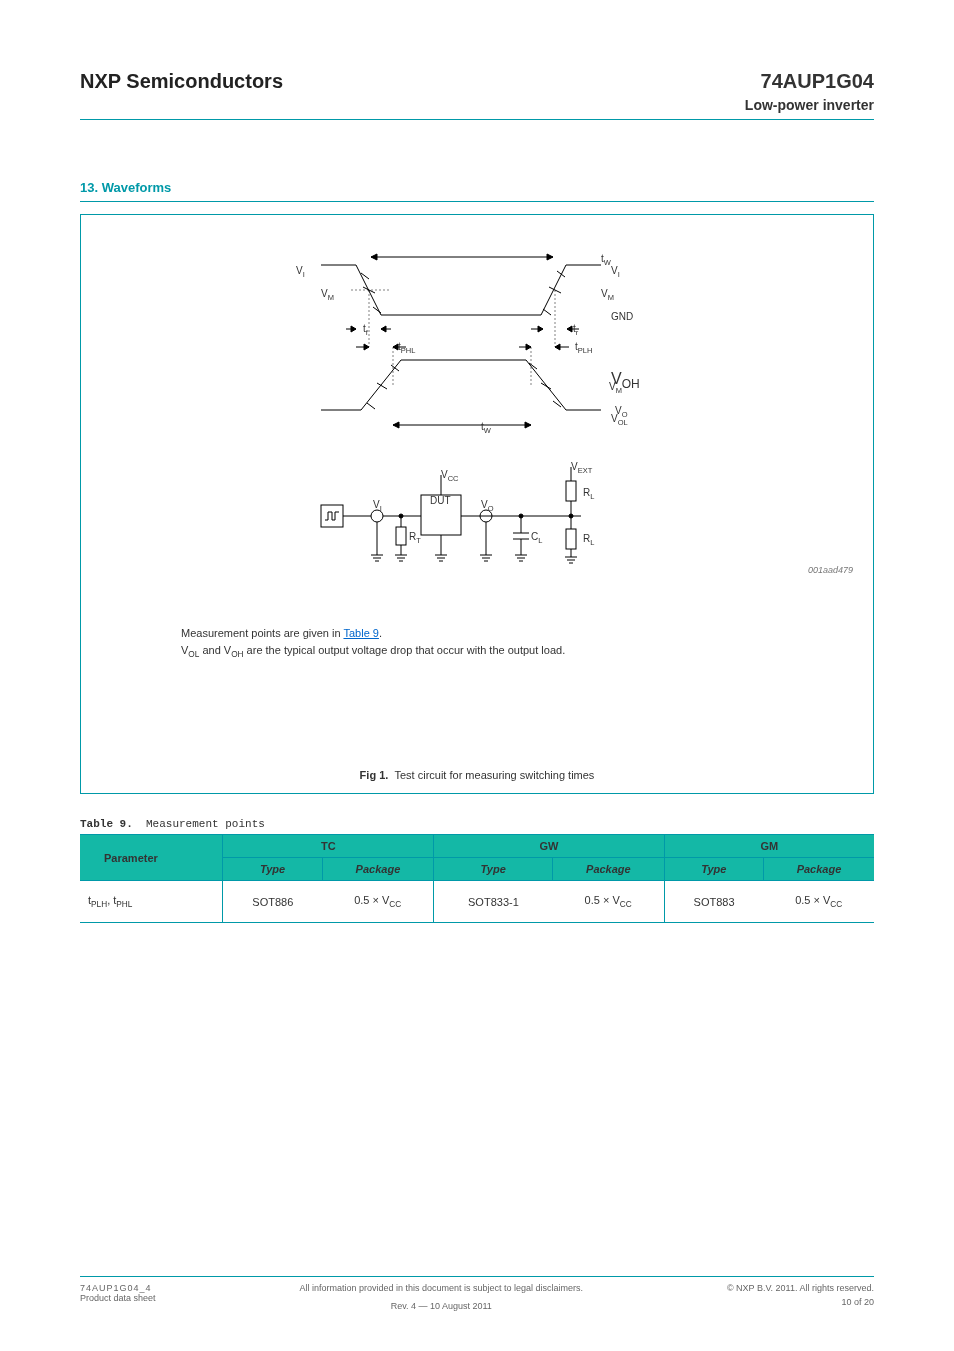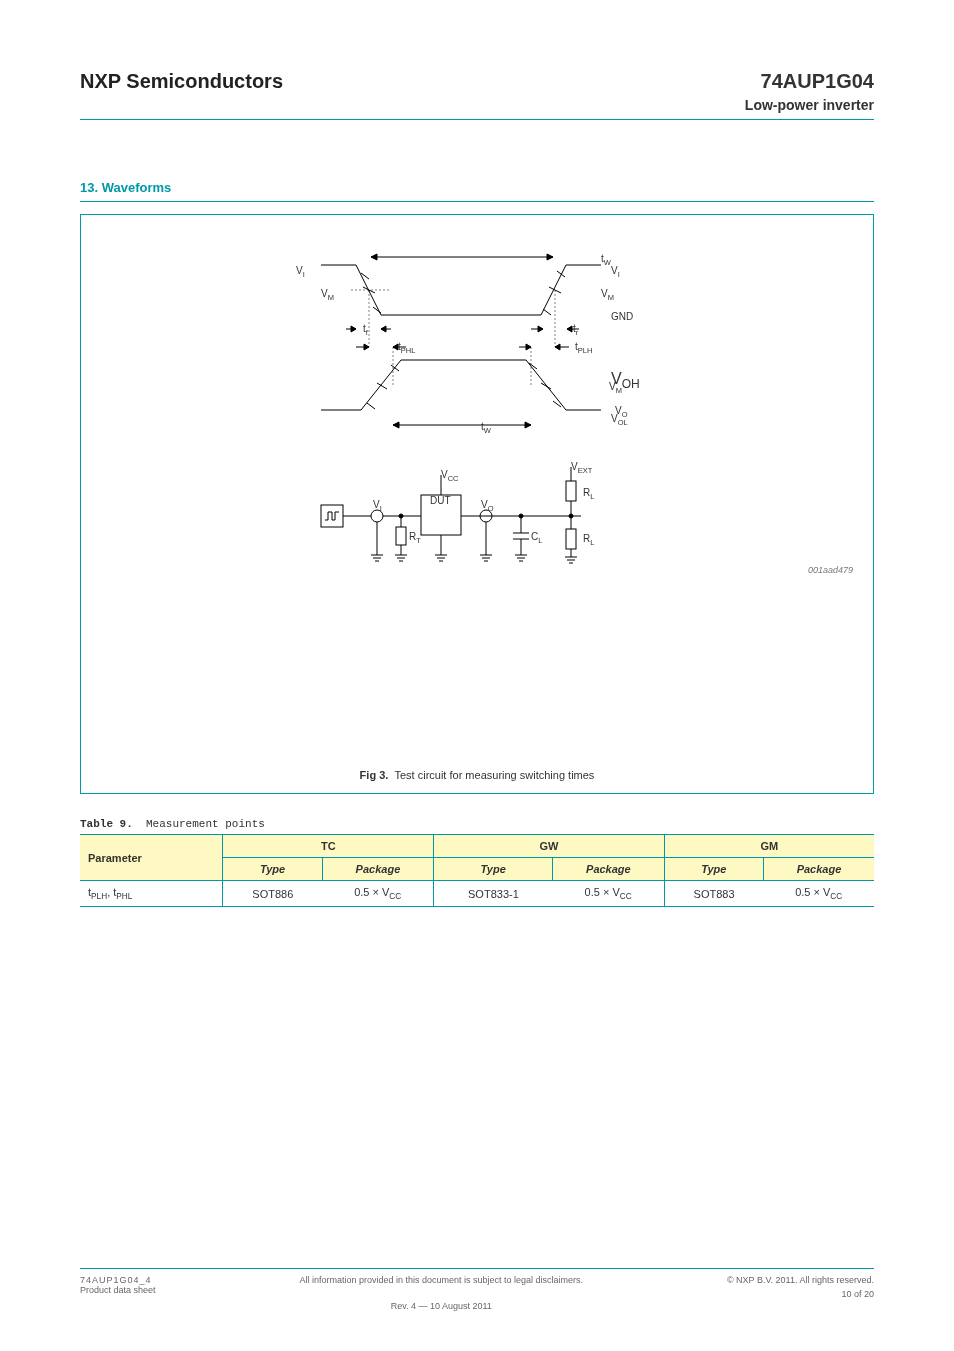--- a/index.html
+++ b/index.html
@@ -88,36 +88,36 @@
     font-weight: bold;
     margin-bottom: 4px;
     font-family: Liberation Mono, monospace;
   }
   table.data {
     width: 100%;
     border-collapse: collapse;
     font-size: 11px;
   }
   table.data th {
-    background: #fef9c3;
+    background: #14b8a6;
     font-weight: bold;
     text-align: center;
     padding: 5px 4px;
     border-bottom: 1px solid #0099a8;
     border-top: 1px solid #0099a8;
   }
   table.data th:first-child { border-left: none; }
-  table.data th.left { text-align: left; padding-left: 8px; }
+  table.data th.left { text-align: left; padding-left: 24px; }
   table.data .sub th {
     border-top: 1px solid #0099a8;
     border-left: 1px solid #0099a8;
     font-style: italic;
   }
   table.data td {
-    padding: 5px 4px;
+    padding: 13px 4px;
     text-align: center;
     border-bottom: 1px solid #0099a8;
   }
   table.data td.left { text-align: left; padding-left: 8px; }
   .vsep { border-left: 1px solid #0099a8; }
   .footer {
     position: absolute;
     bottom: 40px;
     left: 80px;
     right: 80px;
@@ -278,22 +278,26 @@
   <div class="fig-def" style="left:490px; top:246px; font-size:10px"><span>V</span><sub>EXT</sub></div>
   <div class="fig-def" style="left:502px; top:272px; font-size:10px"><span>R</span><sub>L</sub></div>
   <div class="fig-def" style="left:502px; top:318px; font-size:10px"><span>R</span><sub>L</sub></div>
   <div class="fig-def" style="left:292px; top:284px; font-size:10px"><span>V</span><sub>I</sub></div>
   <div class="fig-def" style="left:400px; top:284px; font-size:10px"><span>V</span><sub>O</sub></div>
   <div class="fig-def" style="left:349px; top:280px; font-size:10px">DUT</div>
   <div class="fig-def" style="left:328px; top:316px; font-size:10px"><span>R</span><sub>T</sub></div>
   <div class="fig-def" style="left:450px; top:316px; font-size:10px"><span>C</span><sub>L</sub></div>
   <div class="fig-def" style="right:20px; top:350px; font-size:9px; font-style:italic; color:#777">001aad479</div>
 
+  <div class="fig-note">
+    <span>Measurement points are given in </span><span class="link">Table 9</span><span>.</span><br>
+    <span>V</span><sub>OL</sub><span> and V</span><sub>OH</sub><span> are the typical output voltage drop that occur with the output load.</span>
+  </div>
   <div class="fig-caption">
-    <b>Fig 3.</b>&nbsp;&nbsp;<span>Test circuit for measuring switching times</span>
+    <b>Fig 1.</b>&nbsp;&nbsp;<span>Test circuit for measuring switching times</span>
   </div>
 </div>
 
 <div class="table-title">
   <span>Table 9.</span>&nbsp;&nbsp;<span style="font-weight:normal">Measurement points</span>
 </div>
 <table class="data">
   <thead>
     <tr>
       <th rowspan="2" class="left" style="width:18%">Parameter</th>
@@ -325,20 +329,20 @@
 
 <div class="footer">
   <hr>
   <div class="footer-row">
     <div>
       <div style="font-size:9px; letter-spacing:1px">74AUP1G04_4</div>
       <div style="font-size:9px">Product data sheet</div>
     </div>
     <div style="text-align:center; flex:1">
       <div>All information provided in this document is subject to legal disclaimers.</div>
-      <div style="margin-top:16px">Rev. 4 — 10 August 2011</div>
+      <div style="margin-top:8px">Rev. 4 — 10 August 2011</div>
     </div>
     <div style="text-align:right">
       <div>© NXP B.V. 2011. All rights reserved.</div>
       <div style="margin-top:4px">10 of 20</div>
     </div>
   </div>
 </div>
 
 </body></html>

